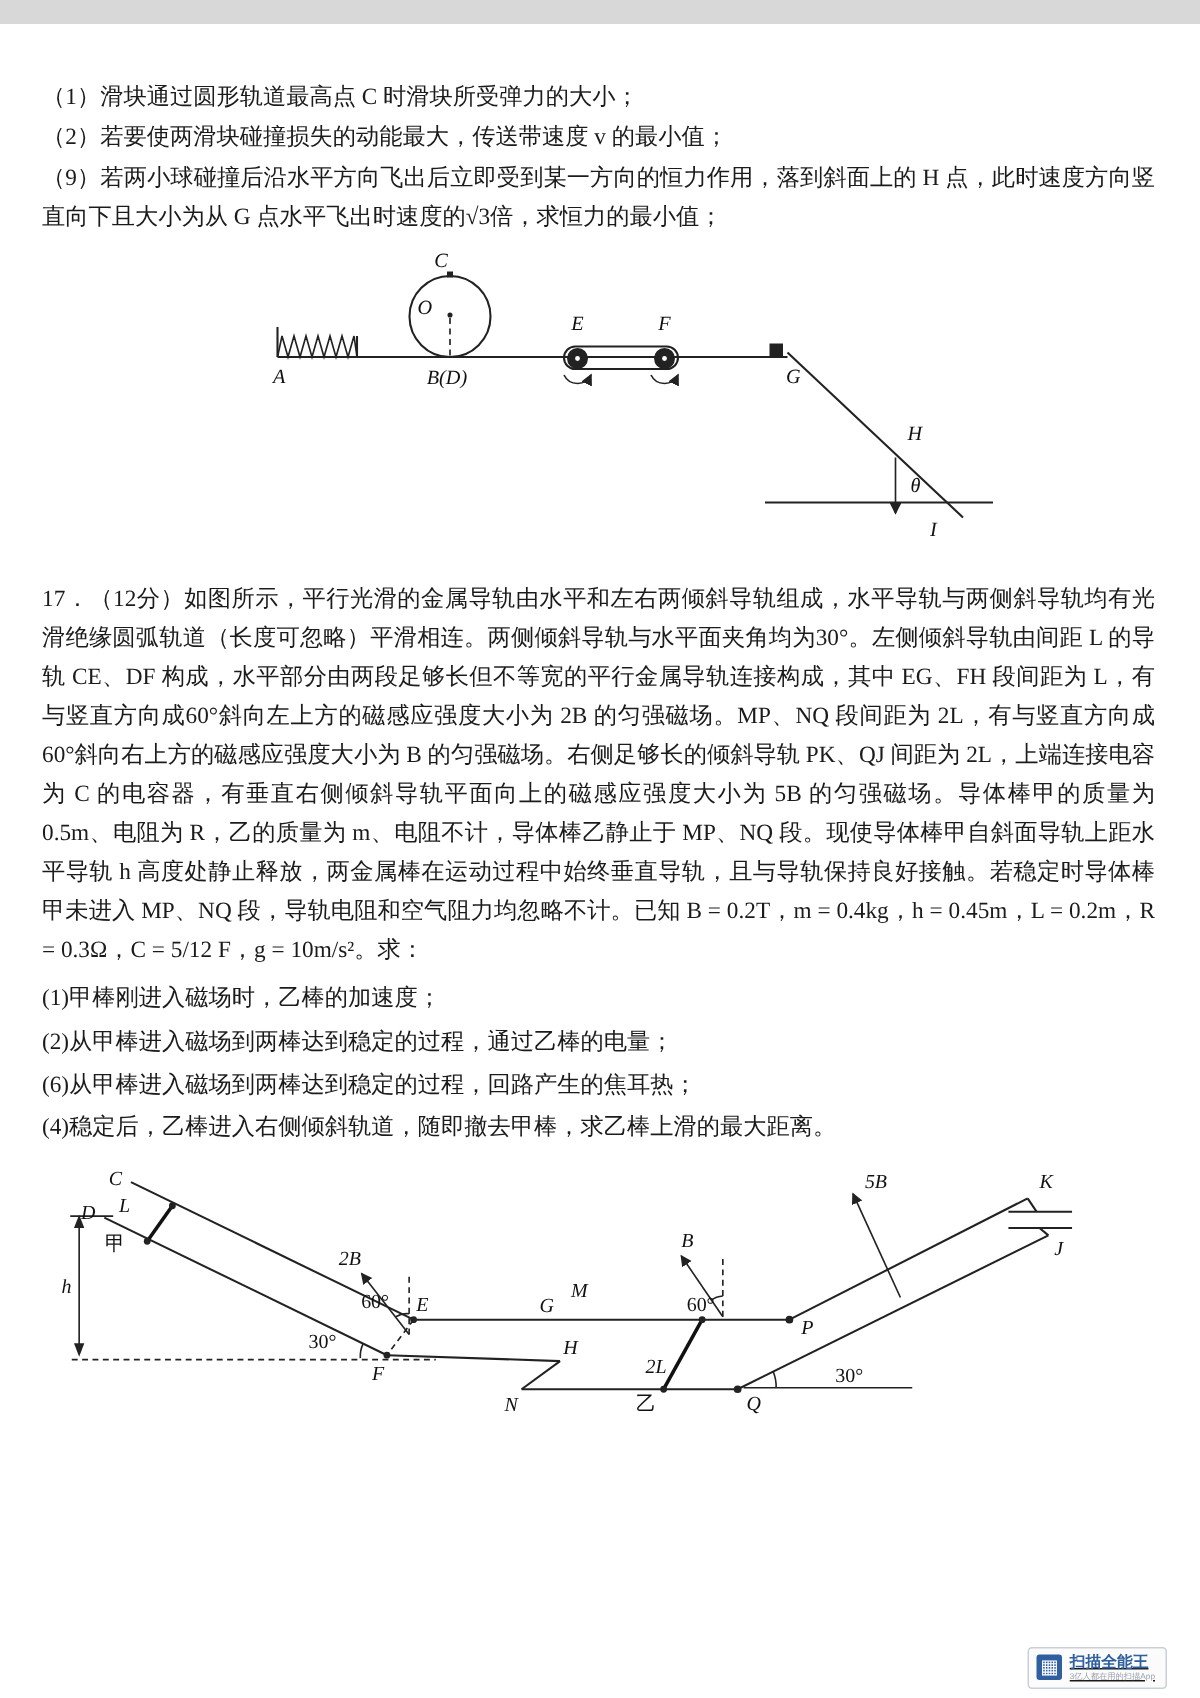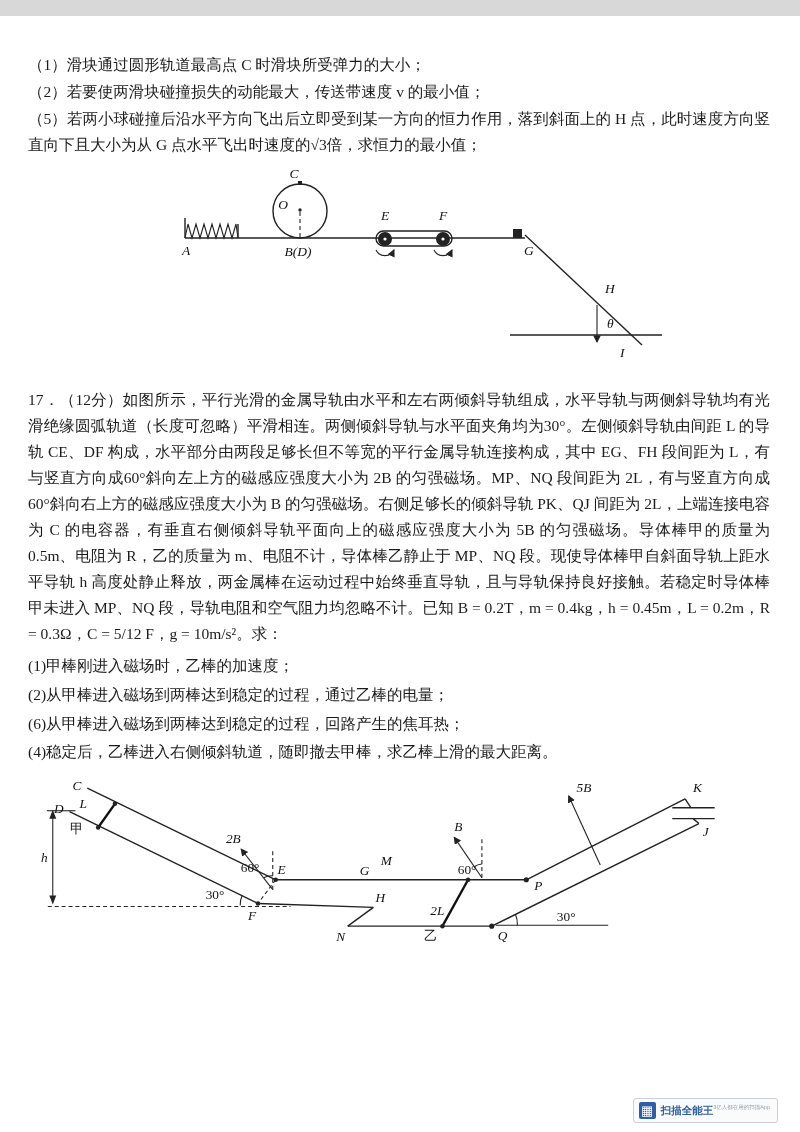--- a/index.html
+++ b/index.html
@@ -35,35 +35,35 @@
     position:absolute; right:22px; top:1082px;
     display:flex; align-items:center; gap:5px;
     border:1px solid #c9cfd6; border-radius:3px;
     padding:3px 7px 3px 5px; background:#fbfbfc;
   }
   .wm-qr {
     width:17px; height:17px; background:#2f5f9e; color:#fff;
     font-size:13px; line-height:17px; text-align:center; border-radius:2px;
     font-family:"DejaVu Sans", sans-serif;
   }
-  .wm-col { display:flex; flex-direction:row; }
+  .wm-col { display:flex; flex-direction:column;text-decoration:underline; }
   .wm-title { font-size:10.5px; font-weight:bold; color:#2f5f9e;
     font-family:"Liberation Sans", sans-serif; line-height:1.2; }
   .wm-sub { font-size:5.5px; color:#9aa2ab; font-family:"Liberation Sans", sans-serif; line-height:1.3; }
 </style>
 </head>
 <body>
 
 <div class="page">
   <div class="content">
 
     <div class="preamble">
       <p class="para">（1）滑块通过圆形轨道最高点 C 时滑块所受弹力的大小；</p>
       <p class="para">（2）若要使两滑块碰撞损失的动能最大，传送带速度 v 的最小值；</p>
-      <p class="para">（5）若两小球碰撞后沿水平方向飞出后立即受到某一方向的恒力作用，落到斜面上的 H 点，此时速度方向竖直向下且大小为从 G 点水平飞出时速度的√3倍，求恒力的最小值；</p>
+      <p class="para">（9）若两小球碰撞后沿水平方向飞出后立即受到某一方向的恒力作用，落到斜面上的 H 点，此时速度方向竖直向下且大小为从 G 点水平飞出时速度的√3倍，求恒力的最小值；</p>
     </div>
 
     <div class="fig1wrap">
       <svg viewBox="0 0 490 195" width="490" height="195">
         <defs>
           <marker id="arr1" markerWidth="9" markerHeight="9" refX="6" refY="3.5" orient="auto">
             <path d="M0,0 L7,3.5 L0,7 z" fill="#222"></path>
           </marker>
         </defs>
         <g>

